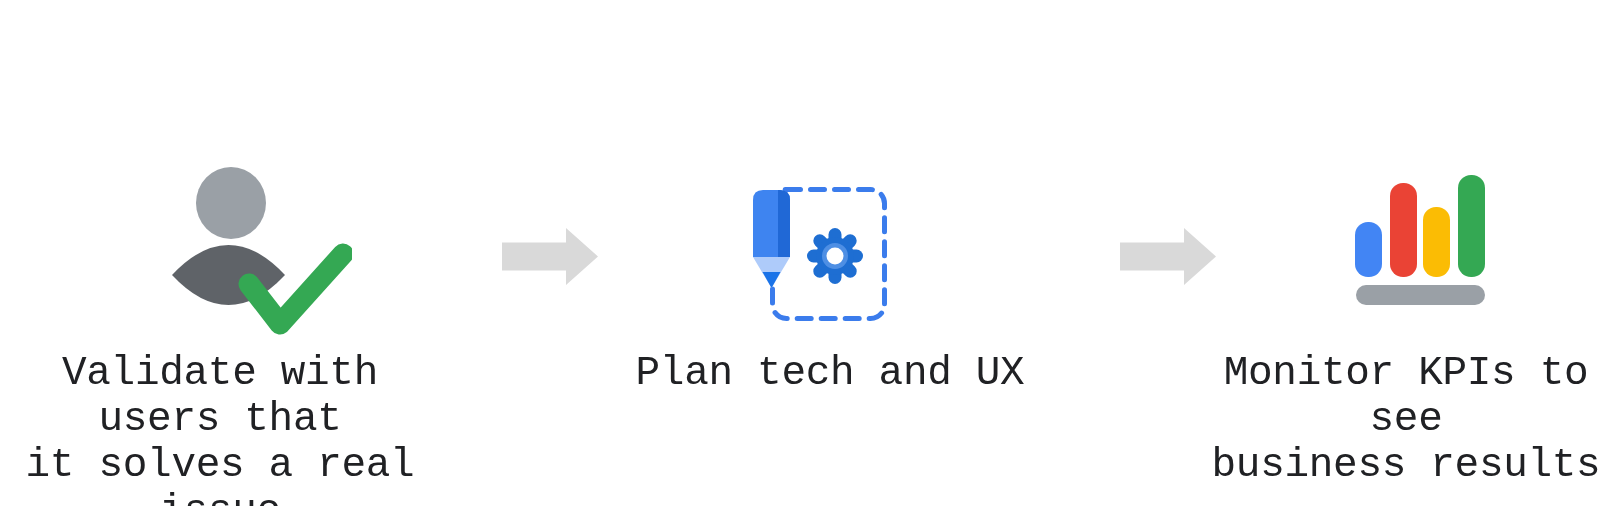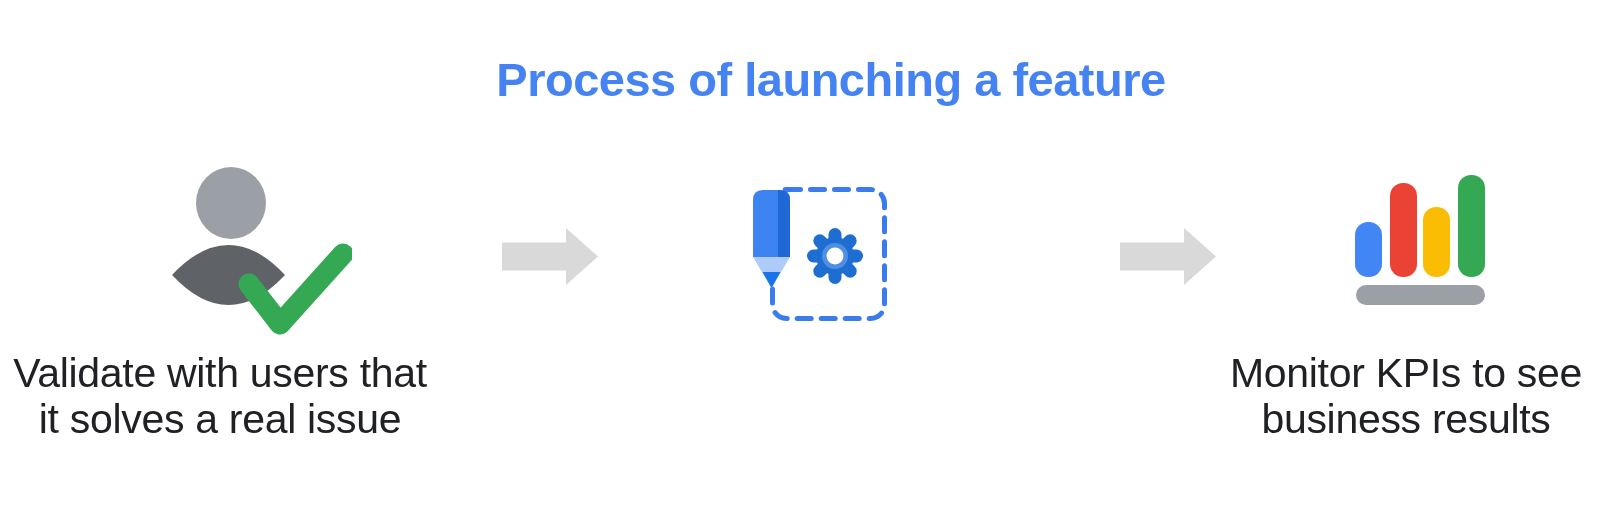--- a/index.html
+++ b/index.html
@@ -37,31 +37,30 @@
   .label {
     position: absolute;
     top: 350px;
     width: 440px;
     text-align: center;
     font-size: 41px;
     line-height: 46px;
     letter-spacing: -0.3px;
     color: var(--label-text, #202124);
   }
-  .label span { display: block; }
+  .label span { display: block; font-family: Liberation Mono, monospace; }
   .label-1 { left: 0; }
   .label-2 { left: 610px; }
   .label-3 { left: 1186px; }
 </style>
 </head>
 <body>
 
 <div class="canvas">
 
-  <h1 class="title">Process of launching a feature</h1>
 
   <svg class="icon icon-person" width="200" height="175" viewBox="0 0 200 175">
     <ellipse cx="79" cy="43" rx="35" ry="36" style="fill:var(--head-gray,#9AA0A6)"></ellipse>
     <path d="M20,115 Q48,85 76.5,85 Q105,85 133,115 Q105,145 76.5,145 Q48,145 20,115 Z" style="fill:var(--body-gray,#5F6368)"></path>
     <polyline points="97,124 128,164 191,94" style="fill:none;stroke:var(--check-green,#34A853);stroke-width:21;stroke-linecap:round;stroke-linejoin:round"></polyline>
   </svg>
 
   <svg class="arrow arrow-1" width="97" height="57" viewBox="0 0 97 57">
     <polygon points="0,14.5 64,14.5 64,0 96,28.5 64,57 64,42.5 0,42.5" style="fill:var(--arrow-gray,#D9D9D9)"></polygon>
   </svg>
@@ -93,19 +92,20 @@
     <rect x="73" y="37" width="27" height="70" rx="13" style="fill:var(--bar-yellow,#FBBC04)"></rect>
     <rect x="108" y="5" width="27" height="102" rx="13" style="fill:var(--bar-green,#34A853)"></rect>
     <rect x="6" y="115" width="129" height="20" rx="10" style="fill:var(--base-gray,#9AA0A6)"></rect>
   </svg>
 
   <div class="label label-1">
     <span>Validate with users that</span>
     <span>it solves a real issue</span>
   </div>
   <div class="label label-2">
+    <span>Plan tech and UX</span>
   </div>
   <div class="label label-3">
     <span>Monitor KPIs to see</span>
     <span>business results</span>
   </div>
 
 </div>
 
 </body></html>

